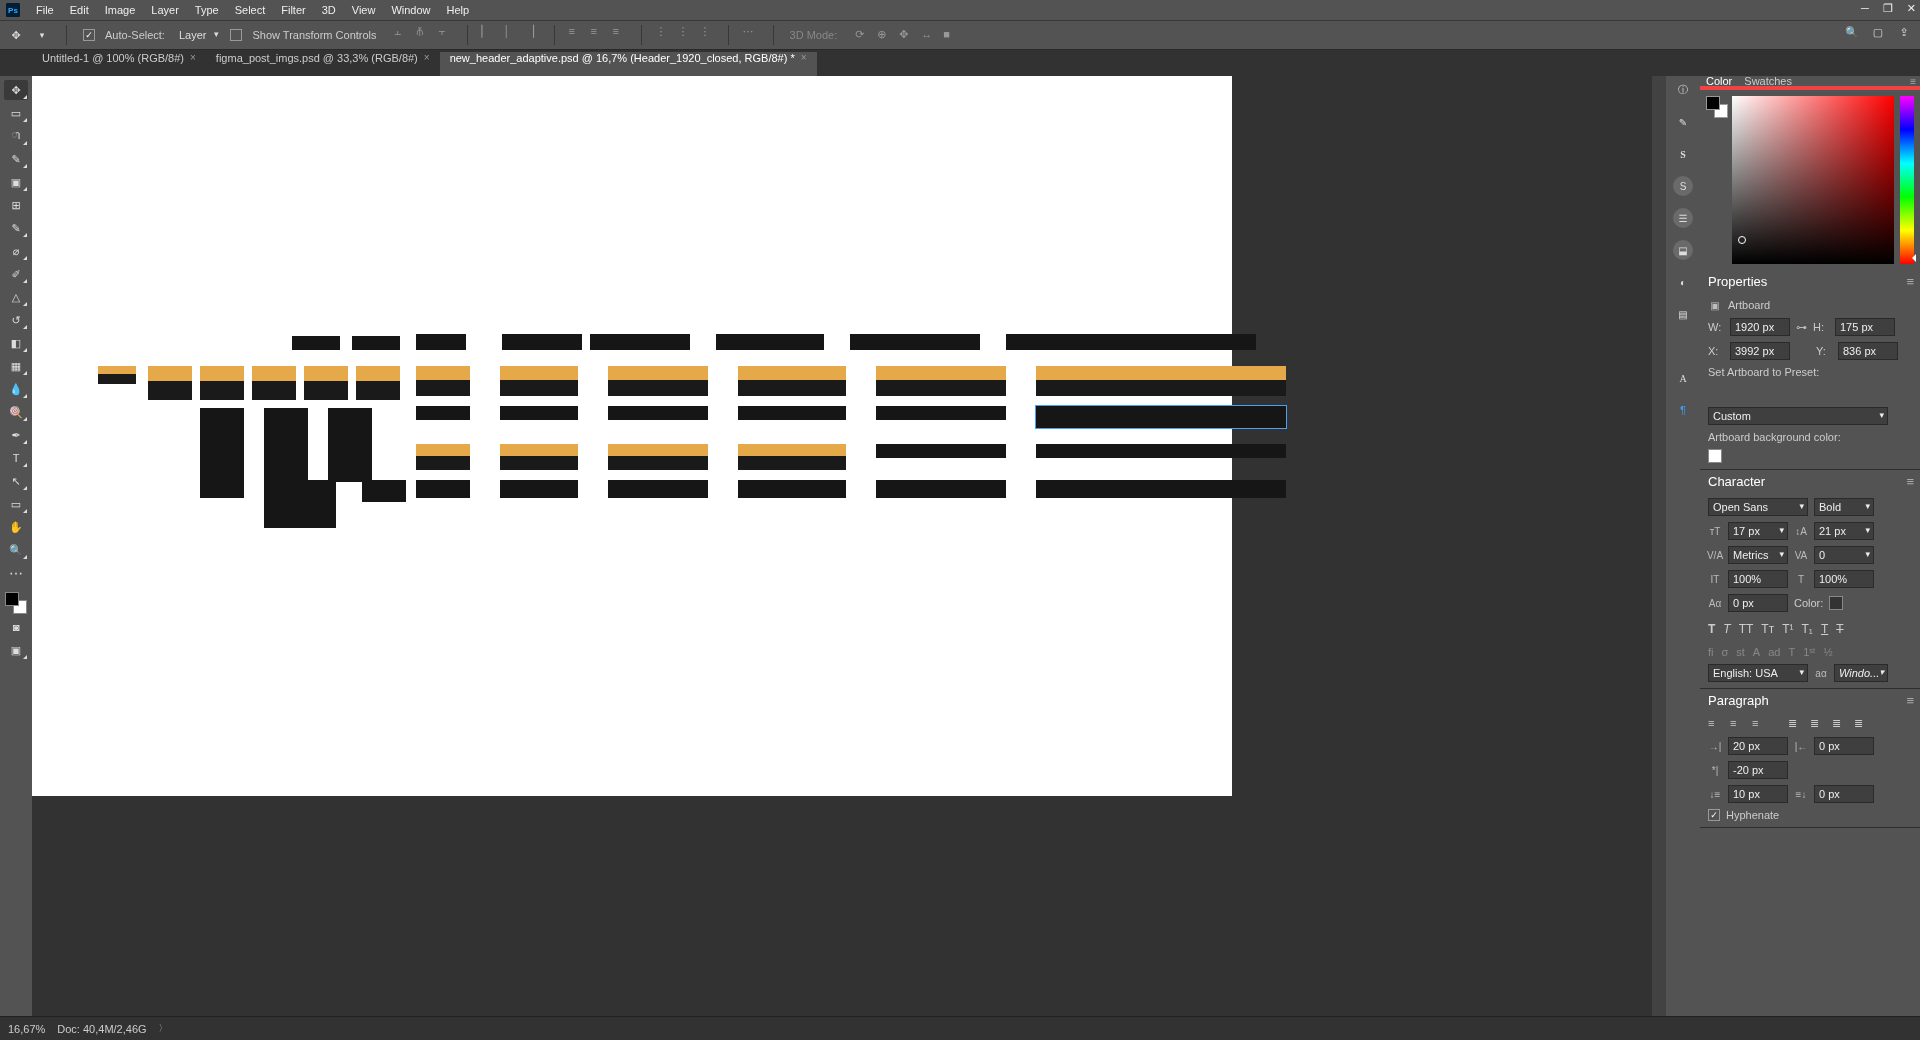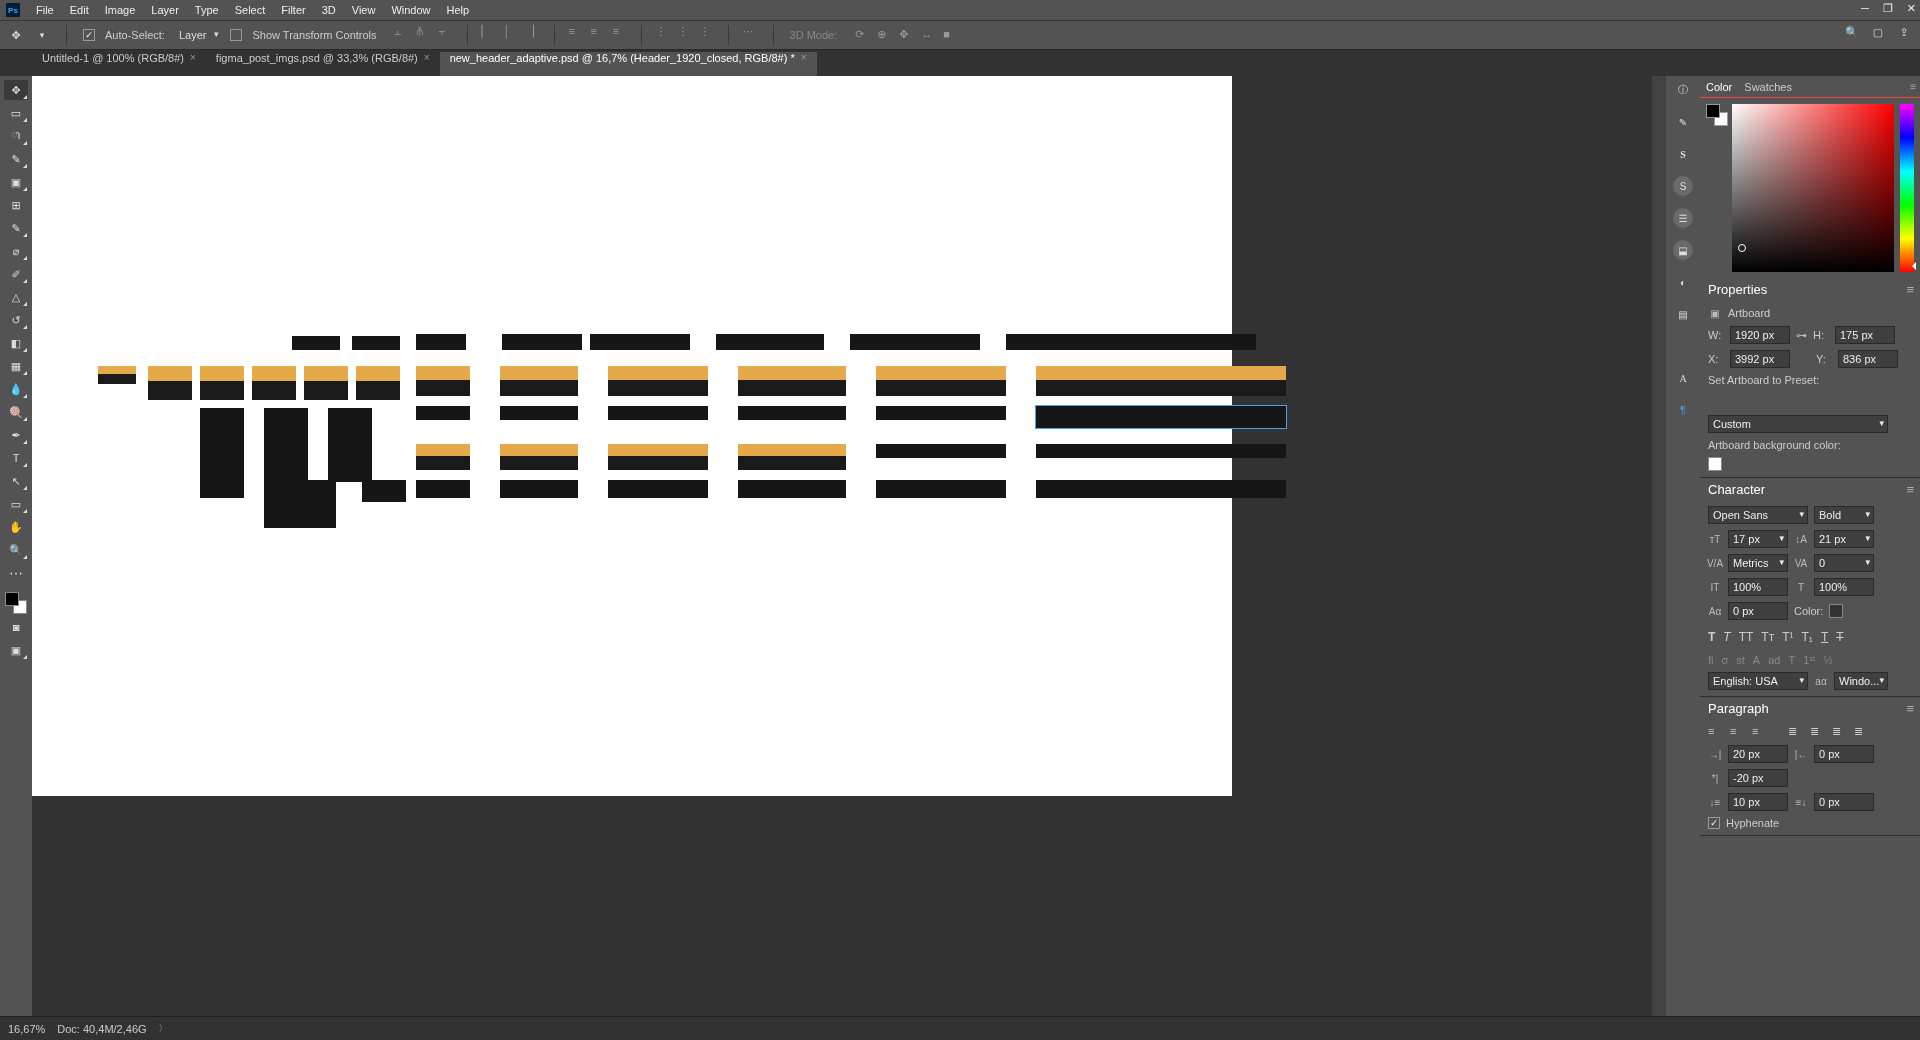--- a/index.html
+++ b/index.html
@@ -52,21 +52,21 @@
 .thumb.sel { outline: 1px solid #48a0f7; }
 
 
 .iconcol { width: 34px; background: #535353; display: flex; flex-direction: column; align-items: center; padding-top: 4px; gap: 12px; }
 .iconcol .ic { width: 20px; height: 20px; border-radius: 10px; background: #6a6a6a; color: #ddd; display: flex; align-items: center; justify-content: center; font-size: 10px; }
 .iconcol .ic.sq { border-radius: 2px; background: transparent; }
 .iconcol .ic.blue { color: #3aa1ff; }
 
 
 .panels { width: 220px; background: #535353; display: flex; flex-direction: column; }
-.panel-tabs { display: flex; align-items: center; height: 22px; padding-left: 6px; gap: 12px; border-bottom: 1px solid #ef4444; position: relative; }
+.panel-tabs { display: flex; align-items: center; height: 14px; padding-left: 6px; gap: 12px; border-bottom: 4px solid #ef4444; position: relative; }
 .panel-tabs span { color: #ccc; font-size: 11px; }
 .panel-tabs span.active { color: #fff; }
 .panel-tabs .menu-icon { position: absolute; right: 4px; color: #aaa; font-size: 10px; }
 
 
 .color-panel { height: 180px; display: flex; padding: 6px; gap: 6px; }
 .color-fgbg { width: 20px; position: relative; }
 .color-fgbg .fg { width: 14px; height: 14px; background: #000; border: 1px solid #999; position: absolute; }
 .color-fgbg .bg { width: 14px; height: 14px; background: #fff; border: 1px solid #999; position: absolute; top: 8px; left: 8px; }
 .sv-box { flex: 1; height: 168px; background: linear-gradient(to top, #000, transparent), linear-gradient(to right, #fff, #f00); position: relative; }
@@ -402,21 +402,21 @@
           <span>st</span>
           <span>A</span>
           <span>ad</span>
           <span>T</span>
           <span>1ˢᵗ</span>
           <span>½</span>
         </div>
         <div class="prop-row">
           <div class="sel" style="width:100px;">English: USA</div>
           <span class="ico">aα</span>
-          <div class="sel" style="width:54px;">Windo...</div>
+          <div class="sel" style="width:54px;font-style:italic;">Windo...</div>
         </div>
       </div>
     </div>
 
     <div class="panel-section">
       <div class="panel-header">
           <span>Paragraph</span>
           <span class="menu-icon">≡</span>
         </div>
       <div class="panel-body">

